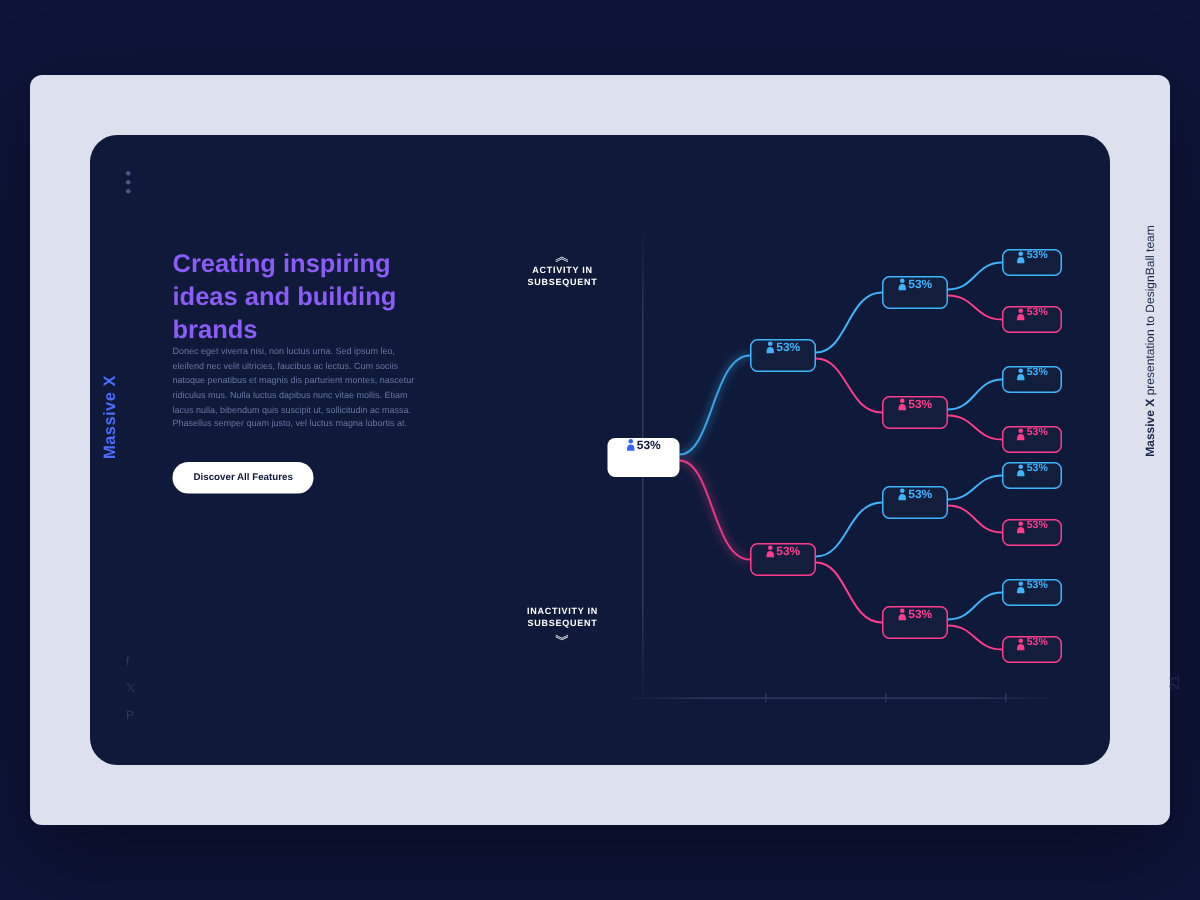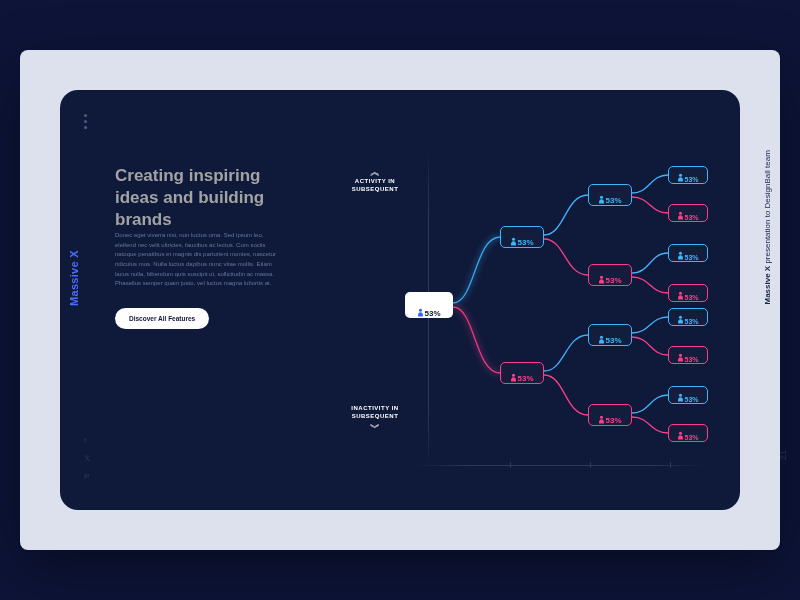--- a/index.html
+++ b/index.html
@@ -8,32 +8,32 @@
 .card{width:680px;height:420px;background:#0f1a3a;border-radius:18px;position:relative;overflow:hidden}
 .dots-menu{position:absolute;top:24px;left:24px;display:flex;flex-direction:column;gap:3px}
 .dots-menu span{width:3px;height:3px;background:#4a5a8a;border-radius:50%}
 .brand{position:absolute;left:-14px;top:50%;transform:rotate(-90deg) translateX(50%);transform-origin:center;color:#4a6dff;font-size:11px;font-weight:700;letter-spacing:.3px}
 .social{position:absolute;left:24px;bottom:30px;display:flex;flex-direction:column;gap:10px}
 .social span{width:8px;height:8px;color:#2a3a5e;font-size:8px}
 .page-info{position:absolute;right:-64px;top:50%;transform:rotate(-90deg) translateX(50%);transform-origin:center;color:#1a2548;font-size:8px;white-space:nowrap}
 .page-info b{color:#1a2548;font-weight:700}
 .page-num{position:absolute;right:-8px;bottom:90px;transform:rotate(-90deg);color:#1a2548;font-size:9px;font-weight:600}
 .content{position:absolute;left:55px;top:75px;width:170px}
-.title{color:#a3a3a3;font-size:17px;font-weight:700;line-height:1.3;}
+.title{color:#8b5cf6;font-size:17px;font-weight:700;line-height:1.3;}
 .desc{color:#6576a0;font-size:6px;line-height:1.6;margin-bottom:18px}
 .cta{background:#fff;color:#0f1a3a;border:none;border-radius:20px;padding:7px 14px;font-size:6.5px;font-weight:700;cursor:pointer}
 .diagram{position:absolute;left:250px;top:35px;width:410px;height:360px}
 .label-top{position:absolute;top:40px;left:30px;text-align:center;width:70px}
 .label-bot{position:absolute;top:280px;left:30px;text-align:center;width:70px}
 .label-top .t,.label-bot .t{color:#fff;font-size:6px;font-weight:700;letter-spacing:.5px;line-height:1.3}
 .arr{color:#fff;font-size:10px;line-height:.7;margin:3px 0}
 .axis-v{position:absolute;left:118px;top:25px;width:1px;height:320px;background:linear-gradient(180deg,transparent,#2a3a5e 20%,#2a3a5e 80%,transparent)}
 .axis-h{position:absolute;left:105px;top:340px;width:290px;height:1px;background:linear-gradient(90deg,transparent,#2a3a5e 20%,#2a3a5e 80%,transparent)}
 .tick{position:absolute;width:1px;height:6px;background:#2a3a5e;top:337px}
-.node{position:absolute;border-radius:5px;display:flex;align-items:flex-end;justify-content:center;gap:0;font-size:8px;font-weight:600}
+.node{position:absolute;border-radius:5px;display:flex;align-items:flex-start;justify-content:center;gap:0;font-size:8px;font-weight:600}
 .node .ico{width:7px;height:10px}
 .node.root{width:48px;height:26px;background:#fff;color:#0f1a3a;left:95px;top:167px}
 .node.root .ico{fill:#3563ff}
 .node.mid{width:44px;height:22px;border:1.5px solid;background:rgba(255,255,255,.02)}
 .node.blue{border-color:#3fb4ff;color:#3fb4ff}
 .node.blue .ico{fill:#3fb4ff}
 .node.pink{border-color:#ff3d8b;color:#ff3d8b}
 .node.pink .ico{fill:#ff3d8b}
 .node.leaf{width:40px;height:18px;font-size:7px}
 svg.wires{position:absolute;left:0;top:0;width:410px;height:360px;pointer-events:none}

